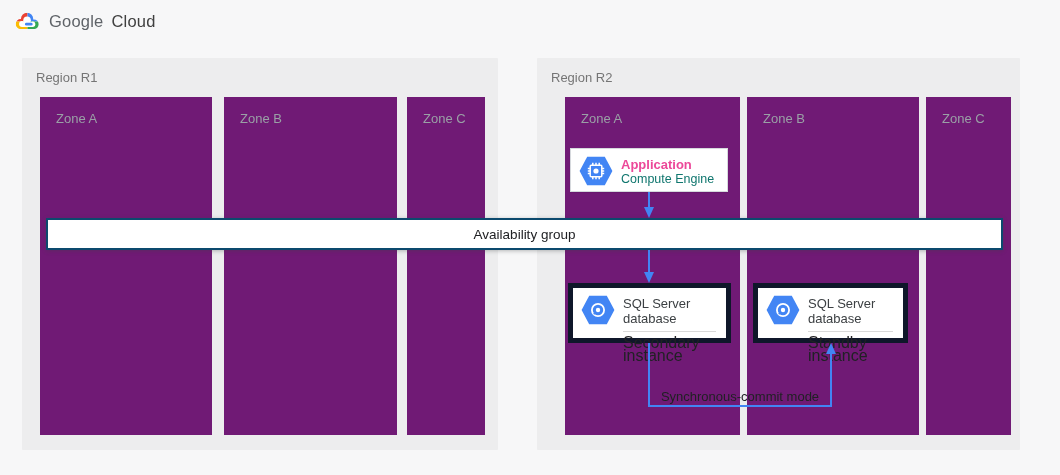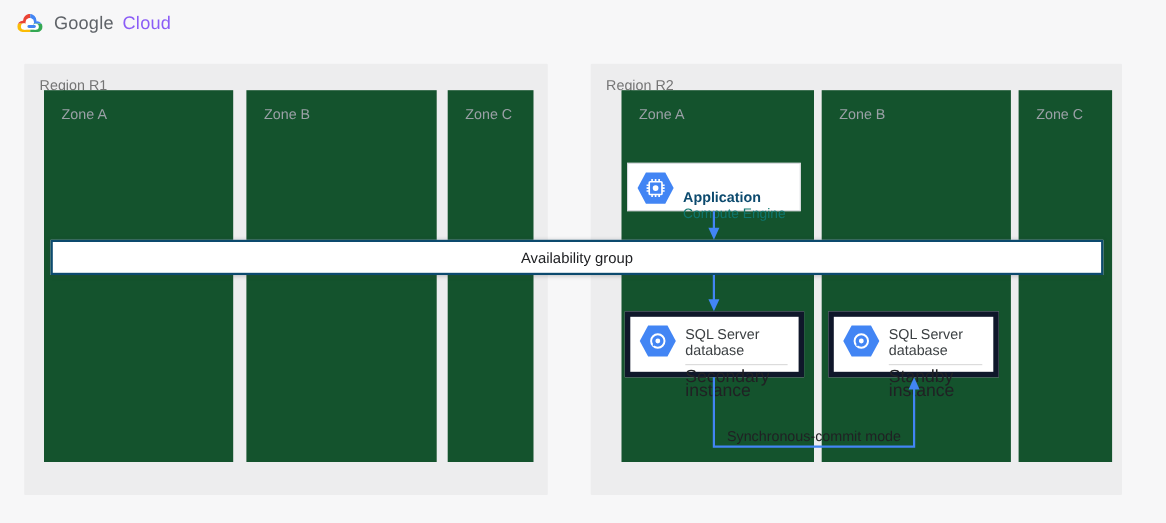--- a/index.html
+++ b/index.html
@@ -7,27 +7,27 @@
   .canvas{
     position:relative;width:1060px;height:475px;overflow:hidden;
     background:#f7f7f8;
     font-family:"Liberation Sans", sans-serif;
     -webkit-font-smoothing:antialiased;
   }
   
   .brand{position:absolute;left:14px;top:7px;display:flex;align-items:center;gap:8px;height:28px;}
   .brand .word{font-size:16.5px;letter-spacing:.2px;}
   .brand .w1{color:#5f6368;font-weight:400;}
-  .brand .w2{color:#8b5cf6;font-weight:400;}
+  .brand .w2{color:#404040;font-weight:400;}
   
   .region{position:absolute;background:#ededee;border-radius:1px;}
   .region-r1{left:22px;top:58px;width:476px;height:392px;}
   .region-r2{left:537px;top:58px;width:483px;height:392px;}
   .region-label{position:absolute;left:14px;top:12px;font-size:13px;color:#757575;}
-  .zone{position:absolute;top:24px;height:338px;background:#14532d;}
+  .zone{position:absolute;top:39px;height:338px;background:#701a75;}
   .zone-label{position:absolute;left:16px;top:14px;font-size:13px;color:#9aa0a6;}
   .r1-a{left:18px;width:172px;} .r1-b{left:202px;width:173px;} .r1-c{left:385px;width:78px;}
   .r2-a{left:28px;width:175px;} .r2-b{left:210px;width:172px;} .r2-c{left:389px;width:85px;}
   
   .band{
     position:absolute;left:46px;top:218px;width:957px;height:32px;background:#fff;
     border:2px solid #0c4a6e;display:flex;align-items:center;justify-content:center;
     box-shadow:0 1px 4px rgba(60,64,67,.35);z-index:3;
   }
   .band-label{font-size:13.5px;color:#202124;}
@@ -35,21 +35,21 @@
   .node{
     position:absolute;background:#fff;display:flex;align-items:flex-start;
     padding:7px 0 0 8px;z-index:4;
   }
   .node-app{left:570px;top:148px;width:158px;height:44px;border:1px solid #d6d9dd;box-shadow:0 1px 1px rgba(0,0,0,.06);}
   .node-sql{border:5px solid #0f172a;}
   .node-sql1{left:568px;top:283px;width:163px;height:60px;}
   .node-sql2{left:753px;top:283px;width:155px;height:60px;}
   .hexicon{flex:0 0 42px;padding-top:0;}
   .node-text{flex:1;padding-right:10px;min-width:0;}
-  .node-title{font-size:13px;line-height:15px;color:#0c4a6e;font-weight:700;margin-top:16px;}
+  .node-title{font-size:13px;line-height:15px;color:#ec4899;font-weight:700;margin-top:1px;}
   .node-sub{font-size:12.5px;line-height:15px;color:#0f766e;}
   .sql-title{font-size:13px;line-height:15px;color:#3c4043;font-weight:400;width:80px;margin-top:1px;}
   .sql-divider{height:1px;background:#d9d9d9;margin:5px 0 4px;}
   .sql-instance{font-size:16px;line-height:13px;color:#202124;font-weight:500;}
   
   .overlay{position:absolute;left:0;top:0;width:1060px;height:475px;z-index:5;pointer-events:none;}
   .sync-label{
     position:absolute;left:650px;top:389px;width:180px;text-align:center;
     font-size:13px;color:#202124;z-index:6;
   }

